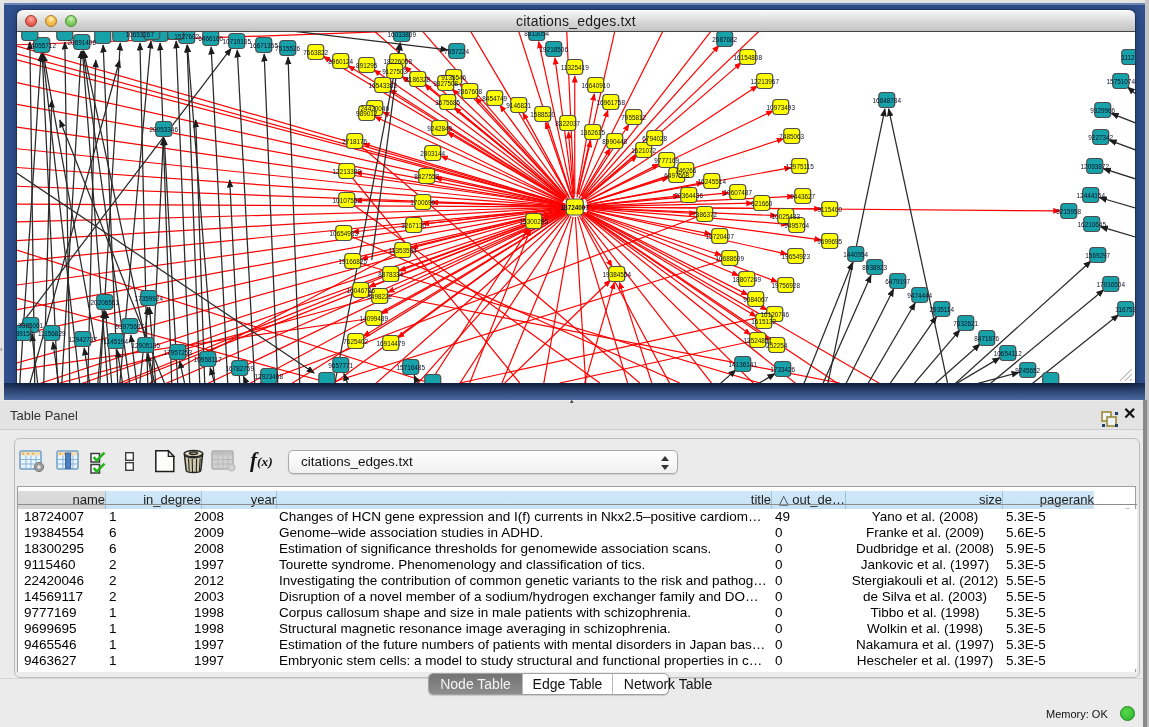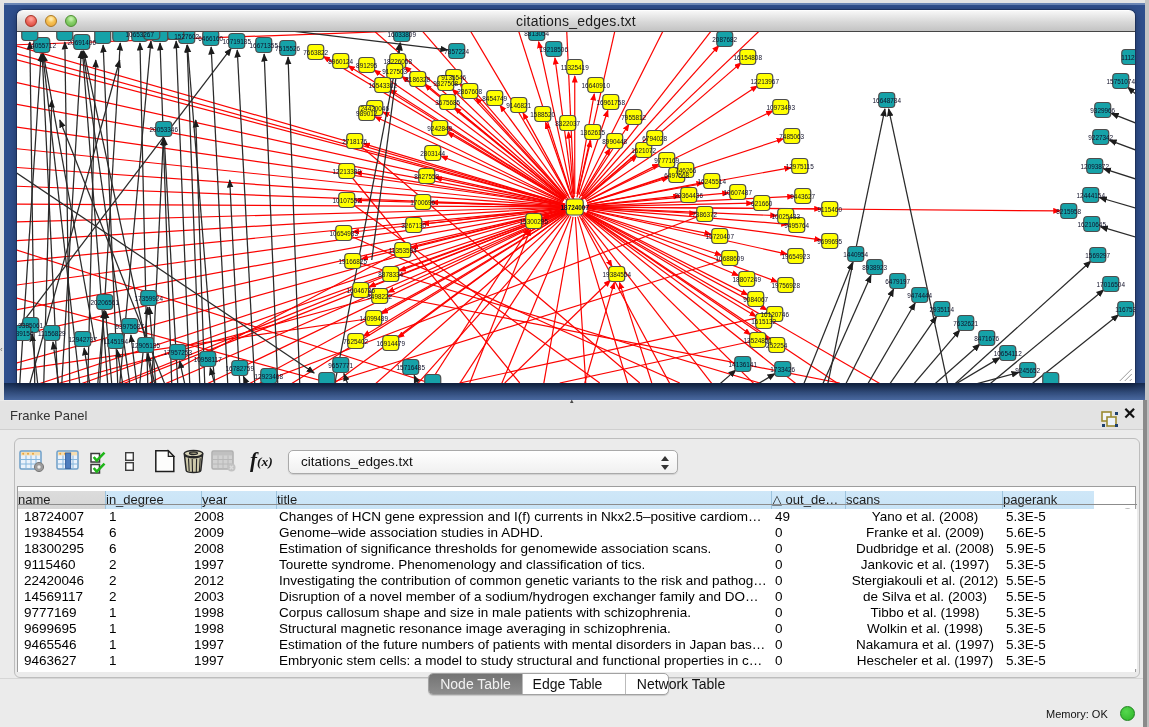--- a/index.html
+++ b/index.html
@@ -30,37 +30,37 @@
 #close-x{left:1123px;top:4px;font-size:16px;color:#111;font-weight:bold}
 #pborder{left:14px;top:38px;width:1126px;height:240px;border:1px solid #bdbdbd;border-radius:6px}
 #toolbar{left:0;top:44px;width:1140px;height:34px}
 #combo{left:288px;top:50px;width:390px;height:24px;background:linear-gradient(#fff,#f0f0f0);border:1px solid #a9a9a9;border-radius:5px;box-shadow:0 1px 1px rgba(0,0,0,.12)}
 #combo .txt{left:12px;top:3px;font-size:13.5px;color:#111}
 #combo .arr{right:8px;top:4px;width:8px;height:16px}
 #combo .arr .up{position:absolute;left:0;top:1px;width:0;height:0;border-left:4px solid transparent;border-right:4px solid transparent;border-bottom:5px solid #333}
 #combo .arr .dn{position:absolute;left:0;bottom:1px;width:0;height:0;border-left:4px solid transparent;border-right:4px solid transparent;border-top:5px solid #333}
 
 #tbl{left:17px;top:86px;width:1119px;height:186px;background:#fff;border:1px solid #9d9d9d;border-bottom:0}
-.th{position:absolute;top:4px;height:34px;font-size:13px;color:#1d1d1d;text-align:left;line-height:17px;
+.th{position:absolute;top:4px;height:34px;font-size:13px;color:#1d1d1d;text-align:right;line-height:17px;
  background:linear-gradient(#cfe7f8,#c2e0f4);border-left:1px solid #9dc3dd;overflow:hidden}
 .th.first{border-left:0;background:linear-gradient(#dcdcdc,#cfcfcf)}
 #thbot{left:0;top:17px;width:1119px;height:1px;background:#8c8c8c}
 .tr{position:absolute;left:0;width:1119px;height:16px;font-size:13.5px;color:#000;line-height:16px;background:#fff}
 .c{position:absolute;top:0;height:16px;overflow:hidden;white-space:nowrap;text-overflow:ellipsis}
 .c1{left:6px;width:80px}.c2{left:91px;width:90px}.c3{left:176px;width:70px}
 .c4{left:261px;width:488px}.c5{left:757px;width:68px}
 .c6{left:817px;width:180px;text-align:center}.c7{left:988px;width:90px}
 #vscroll{left:1104px;top:19px;width:12px;height:166px}
 #vthumb{left:1px;top:2px;width:9px;height:22px;background:linear-gradient(90deg,#c9c9c9,#a8a8a8);border-radius:5px}
 
 #seg{left:428px;top:273px;width:241px;height:22px;background:#fff;border:1px solid #a2a2a2;border-radius:5px;box-shadow:0 1px 1px rgba(0,0,0,.15)}
 #seg .s{position:absolute;top:0;height:20px;font-size:14px;line-height:20px;text-align:center;color:#111}
 #seg1{left:0;width:93px;background:linear-gradient(#747474,#8d8d8d);color:#f2f2f2!important;border-radius:4px 0 0 4px}
 #seg2{left:93px;width:90px;border-left:1px solid #bbb}
-#seg3{left:196px;width:111px;border-left:1px solid #bbb}
+#seg3{left:183px;width:111px;border-left:1px solid #bbb}
 #segline{left:0;top:278px;width:1143px;height:1px;background:#d6d6d6}
 
 #status{left:0;top:297px;width:1143px;height:30px;background:#ebebeb}
 #memdot{left:1120px;top:306px;width:15px;height:15px;border-radius:50%;background:radial-gradient(circle at 40% 35%,#55d84e,#2cb327);border:1px solid #1d831d}
 #rightstrip-bot{left:1143px;top:400px;width:3.5px;height:327px;background:#8a8a8a}
 #rightstrip-bot2{left:1146.5px;top:400px;width:2.5px;height:327px;background:#bfbfbf}
 </style></head>
 <body>
 <div id="root">
  <div class="abs" id="desktop">
@@ -578,21 +578,21 @@
           <g stroke="#9a9a9a" stroke-width="1">
             <line x1="1120" y1="381" x2="1132" y2="369"></line>
             <line x1="1125" y1="381" x2="1132" y2="374"></line>
             <line x1="1130" y1="381" x2="1132" y2="379"></line>
           </g>
         </svg>
       </div>
  </div>
  <div class="abs" id="panel">
    <div class="abs" id="phead">
-        <div class="abs t">Franke Panel</div>
+        <div class="abs t">Table Panel</div>
       </div>
    <div class="abs" style="left:570px;top:-1px;width:10px;height:4px;color:#4a4a4a;font-size:7px;line-height:4px">▴</div>
    <div class="abs" id="float-ic"><svg width="18" height="17">
      <rect x="1" y="1" width="9" height="9" fill="#f2f6fa" stroke="#9a8b33" stroke-width="1.6"></rect>
      <rect x="6" y="6" width="9" height="9" fill="#eef4fb" stroke="#9a8b33" stroke-width="1.6"></rect>
      <rect x="14" y="1" width="3" height="3" fill="#1c3f6e"></rect>
           <rect x="1" y="13" width="3" height="3" fill="#1c3f6e"></rect>
      <rect x="14" y="13" width="3" height="3" fill="#1c3f6e"></rect>
         </svg></div>
    <div class="abs" id="close-x">✕</div>
@@ -665,21 +665,21 @@
           <span class="up"></span>
           <span class="dn"></span>
         </div>
       </div>
    <div class="abs" id="tbl">
      <div class="th first" style="left:0;width:87px">name</div>
      <div class="th" style="left:87px;width:96px">in_degree</div>
      <div class="th" style="left:183px;width:75px">year</div>
      <div class="th" style="left:258px;width:495px">title</div>
      <div class="th" style="left:753px;width:74px">△ out_de…</div>
-     <div class="th" style="left:827px;width:157px">scans</div>
+     <div class="th" style="left:827px;width:157px">size</div>
      <div class="th" style="left:984px;width:92px">pagerank</div>
      <div class="abs" id="thbot"></div>
      <div class="abs" id="vscroll">
           <div class="abs" id="vthumb"></div>
         </div>
 <div class="tr" style="top:22px">
           <div class="c c1">18724007</div>
           <div class="c c2">1</div>
           <div class="c c3">2008</div>
           <div class="c c4">Changes of HCN gene expression and I(f) currents in Nkx2.5–positive cardiomyoc…</div>

